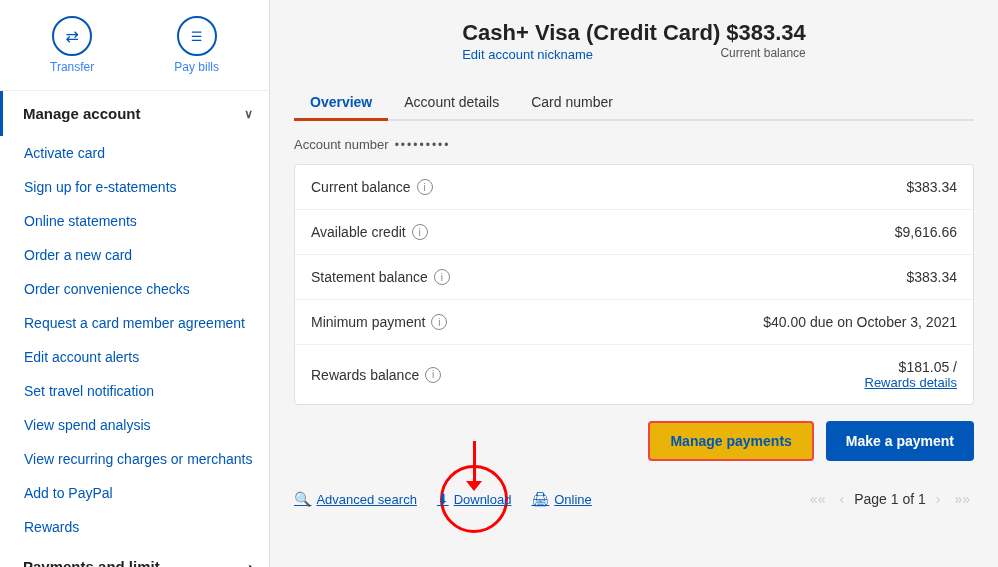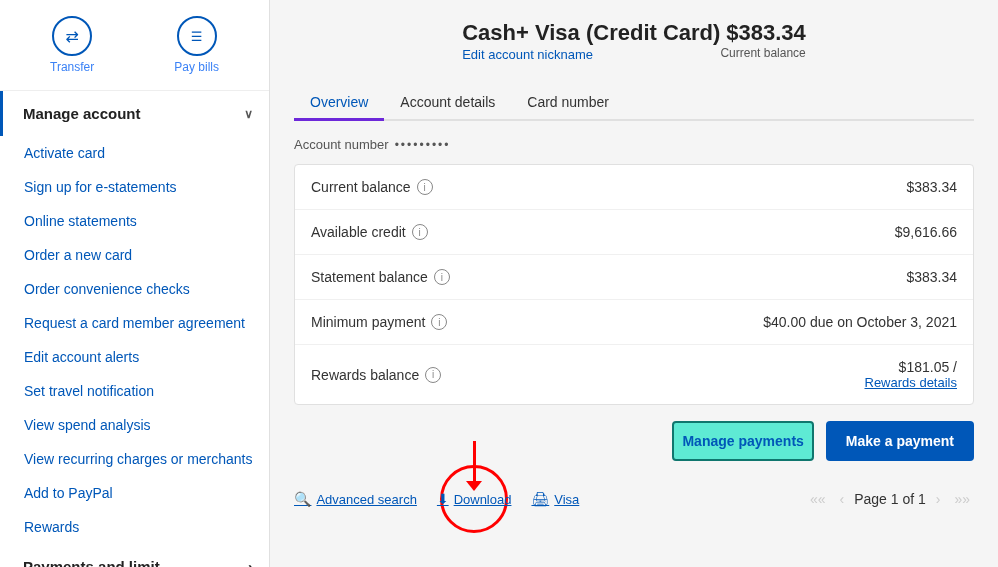--- a/index.html
+++ b/index.html
@@ -23,35 +23,35 @@
     .main-content { flex: 1; padding: 20px 24px; background: #f5f5f5; }
     .account-header { display: flex; justify-content: center; align-items: flex-start; margin-bottom: 4px; }
     .account-title { font-size: 22px; font-weight: bold; color: #222; }
     .account-balance-section { text-align: right; }
     .account-balance { font-size: 22px; font-weight: bold; color: #222; }
     .balance-label { font-size: 12px; color: #555; }
     .edit-nickname { color: #0057b8; font-size: 13px; cursor: pointer; margin-bottom: 20px; text-decoration: none; display: inline-block; }
 
     .tabs { display: flex; border-bottom: 2px solid #e0e0e0; margin-bottom: 16px; }
     .tab { padding: 8px 16px; font-size: 14px; cursor: pointer; color: #333; border-bottom: 3px solid transparent; margin-bottom: -2px; }
-    .tab.active { color: #0057b8; border-bottom: 3px solid #6d28d9; font-weight: normal; }
+    .tab.active { color: #0057b8; border-bottom: 3px solid #c2410c; font-weight: bold; }
 
     .account-number-row { font-size: 13px; color: #555; margin-bottom: 12px; display: flex; align-items: center; gap: 6px; }
     .dots { letter-spacing: 2px; font-size: 12px; }
 
     .balance-table { background: #fff; border: 1px solid #e0e0e0; border-radius: 4px; width: 100%; margin-bottom: 16px; }
     .balance-row { display: flex; align-items: center; padding: 14px 16px; border-bottom: 1px solid #f0f0f0; }
     .balance-row:last-child { border-bottom: none; }
     .balance-label-col { flex: 1; display: flex; align-items: center; gap: 6px; font-size: 14px; color: #333; }
     .info-icon { width: 16px; height: 16px; border-radius: 50%; border: 1px solid #888; display: inline-flex; align-items: center; justify-content: center; font-size: 10px; color: #888; cursor: pointer; flex-shrink: 0; }
     .balance-value-col { text-align: right; font-size: 14px; color: #333; }
     .rewards-details-link { display: block; color: #0057b8; font-size: 13px; cursor: pointer; text-decoration: underline; }
 
     .action-buttons { display: flex; justify-content: flex-end; gap: 12px; margin-bottom: 20px; }
-    .btn-secondary { padding: 10px 8px; border: 2px solid #0f766e; background: #5eead4; color: #0057b8; font-size: 14px; font-weight: bold; cursor: pointer; border-radius: 4px; }
+    .btn-secondary { padding: 10px 20px; border: 2px solid #ef4444; background: #eab308; color: #0057b8; font-size: 14px; font-weight: bold; cursor: pointer; border-radius: 4px; }
     .btn-primary { padding: 10px 20px; background: #0057b8; color: #fff; font-size: 14px; font-weight: bold; cursor: pointer; border: none; border-radius: 4px; }
 
     .bottom-toolbar { display: flex; align-items: center; gap: 20px; padding: 8px 0; position: relative; }
     .toolbar-btn { display: flex; align-items: center; gap: 5px; color: #0057b8; font-size: 13px; cursor: pointer; background: none; border: none; text-decoration: underline; }
     .pagination { margin-left: auto; display: flex; align-items: center; gap: 6px; font-size: 14px; color: #333; }
     .page-btn { background: none; border: none; cursor: pointer; color: #0057b8; font-size: 14px; padding: 2px 4px; }
     .page-btn.disabled { color: #ccc; cursor: default; }
 
     
     .annotation-wrapper { position: relative; display: inline-block; }
@@ -186,21 +186,21 @@
         <div class="red-arrow"></div>
         <div class="red-circle"></div>
         <button class="toolbar-btn" style="position:relative; z-index:1;">
           <span style="font-size:14px;">⬇</span>
           <span>Download</span>
         </button>
       </div>
 
       <button class="toolbar-btn">
         <span style="font-size:14px;">🖨</span>
-        <span>Visa</span>
+        <span>Online</span>
       </button>
 
       <div class="pagination">
         <button class="page-btn disabled">««</button>
         <button class="page-btn disabled">‹</button>
         <span>Page 1 of 1</span>
         <button class="page-btn disabled">›</button>
         <button class="page-btn disabled">»»</button>
       </div>
     </div>

